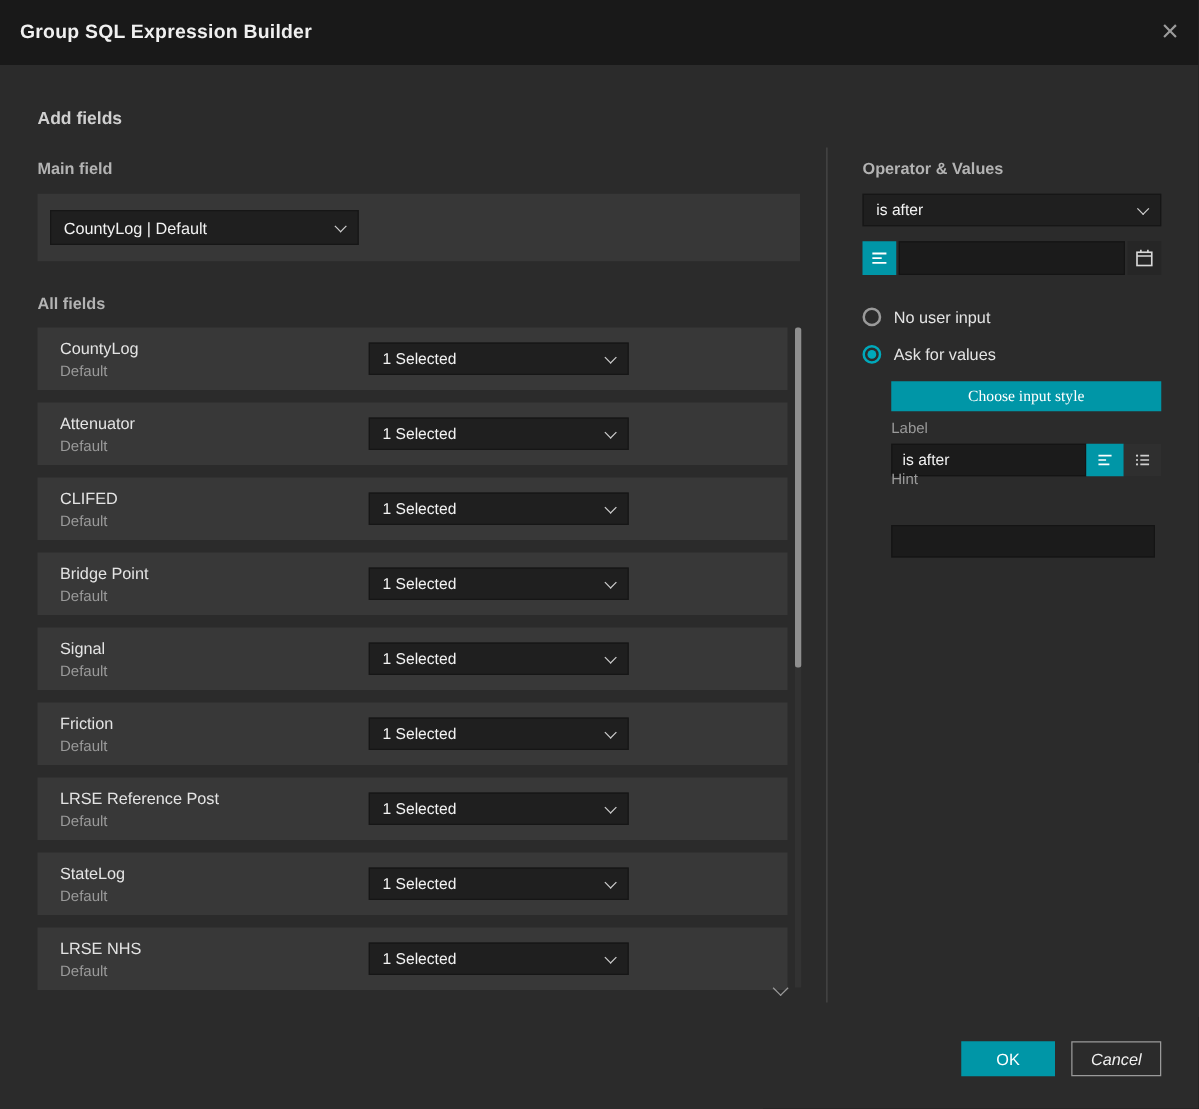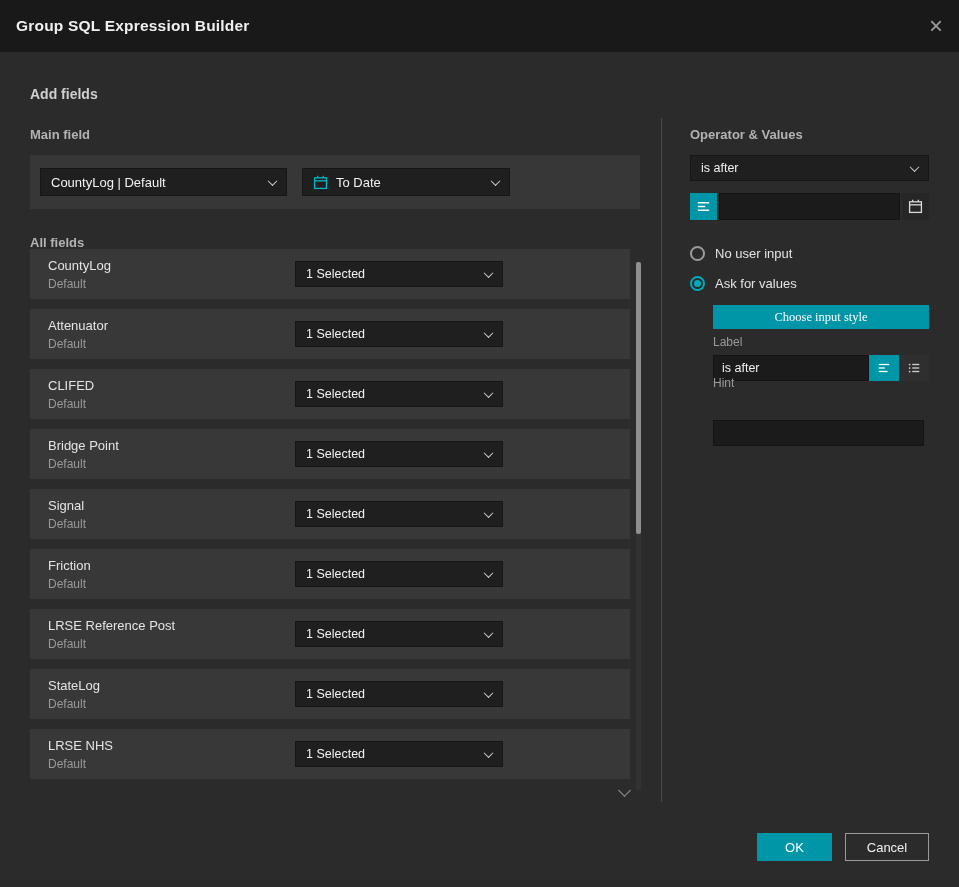--- a/index.html
+++ b/index.html
@@ -65,21 +65,21 @@
     width: 610px; height: 54px;
     background: #373737;
     display: flex; align-items: center;
     gap: 15px;
     padding: 0 10px;
   }
   .sel-field { width: 247px; }
   .sel-date  { width: 208px; }
 
   
-  .fieldlist { position: absolute; left: 30px; top: 249px; width: 600px; }
+  .fieldlist { position: absolute; left: 30px; top: 262px; width: 600px; }
   .fieldrow {
     position: relative;
     height: 50px;
     background: #383838;
     margin-bottom: 10px;
     display: flex; align-items: center;
     padding: 0 18px;
   }
   .fieldinfo { display: flex; flex-direction: column; gap: 4px; }
   .fname { font-size: 13px; color: #e4e4e4; }
@@ -178,52 +178,40 @@
     width: 211px; height: 26px;
     background: #1b1b1b; border: 1px solid #141414;
     color: #f0f0f0; padding: 0 8px;
     font-size: 12.5px; font-family: inherit; outline: none;
   }
 
   
   .footer { position: absolute; right: 30px; bottom: 26px; display: flex; gap: 13px; }
   .btn { height: 28px; font-size: 13px; font-family: inherit; cursor: pointer; display: flex; align-items: center; justify-content: center; }
   .btn-ok { width: 75px; background: #0096a7; color: #fff; border: none; }
-  .btn-cancel { width: 84px; background: transparent; color: #f0f0f0; border: 1px solid #9a9a9a; }
+  .btn-cancel { width: 72px; background: transparent; color: #f0f0f0; border: 1px solid #9a9a9a; font-style: italic; }
 </style>
 </head>
 <body>
 
 <div class="dialog">
 
   <div class="titlebar">
     <span class="title">Group SQL Expression Builder</span>
     <span class="close">×</span>
   </div>
 
   <div class="h-add">Add fields</div>
   <div class="h-sub h-main">Main field</div>
   <div class="h-sub h-all">All fields</div>
   <div class="h-sub h-op">Operator &amp; Values</div>
 
   <div class="mainpanel">
     <div class="select sel-field">
       <span class="label-text">CountyLog | Default</span>
-      <span class="chev"></span>
-    </div>
-    <div class="select sel-date">
-      <span style="display:flex">
-        <svg width="15" height="15" viewBox="0 0 16 16" fill="none" stroke="#00b6c8" stroke-width="1.4">
-          <rect x="1.7" y="3" width="12.6" height="11.3"></rect>
-          <line x1="1.7" y1="6.2" x2="14.3" y2="6.2"></line>
-          <line x1="5" y1="0.8" x2="5" y2="3"></line>
-          <line x1="11" y1="0.8" x2="11" y2="3"></line>
-        </svg>
-      </span>
-      <span class="label-text">To Date</span>
       <span class="chev"></span>
     </div>
   </div>
 
   <div class="fieldlist">
 
     <div class="fieldrow">
       <div class="fieldinfo">
         <span class="fname">CountyLog</span>
         <span class="fsub">Default</span>

